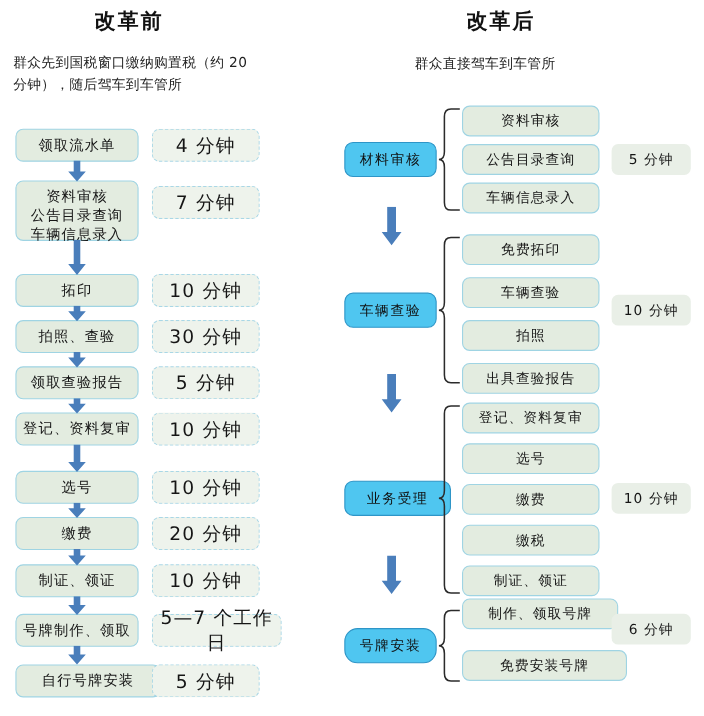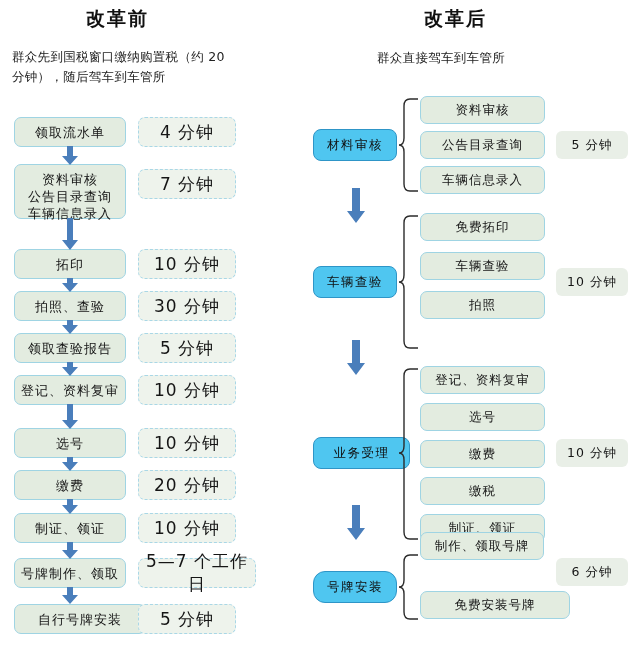--- a/index.html
+++ b/index.html
@@ -202,20 +202,21 @@
     <polygon points="6,0 14,0 14,23 19,23 10,35 1,23 6,23" fill="#4a7ebb"></polygon>
   </svg>
 
   <div class="stage-box" style="left:313px;top:266px;width:84px;height:32px;">车辆查验</div>
   <svg class="brace" style="left:398px;top:213px;" width="22" height="138">
     <path d="M20 3 L12 3 Q6 3 6 10 L6 62 Q6 69 1 69 Q6 69 6 76 L6 128 Q6 135 12 135 L20 135" fill="none" stroke="#2b2b2b" stroke-width="1.4"></path>
   </svg>
   <div class="sub-box" style="left:420px;top:213px;width:125px;height:28px;">免费拓印</div>
   <div class="sub-box" style="left:420px;top:252px;width:125px;height:28px;">车辆查验</div>
   <div class="sub-box" style="left:420px;top:291px;width:125px;height:28px;">拍照</div>
+  <div class="sub-box" style="left:420px;top:330px;width:125px;height:28px;">出具查验报告</div>
   <div class="time-box-plain" style="left:556px;top:268px;width:72px;height:28px;">10 分钟</div>
 
   <svg class="arrow" style="left:346px;top:340px;" width="20" height="36">
     <polygon points="6,0 14,0 14,23 19,23 10,35 1,23 6,23" fill="#4a7ebb"></polygon>
   </svg>
 
   <div class="stage-box" style="left:313px;top:437px;width:97px;height:32px;">业务受理</div>
   <svg class="brace" style="left:398px;top:366px;" width="22" height="176">
     <path d="M20 3 L12 3 Q6 3 6 10 L6 80 Q6 87 1 87 Q6 87 6 94 L6 166 Q6 173 12 173 L20 173" fill="none" stroke="#2b2b2b" stroke-width="1.4"></path>
   </svg>
@@ -227,17 +228,17 @@
   <div class="time-box-plain" style="left:556px;top:439px;width:72px;height:28px;">10 分钟</div>
 
   <svg class="arrow" style="left:346px;top:505px;" width="20" height="36">
     <polygon points="6,0 14,0 14,23 19,23 10,35 1,23 6,23" fill="#4a7ebb"></polygon>
   </svg>
 
   <div class="stage-box" style="left:313px;top:571px;width:84px;height:32px;border-radius:12px;">号牌安装</div>
   <svg class="brace" style="left:398px;top:552px;" width="22" height="70">
     <path d="M20 3 L12 3 Q6 3 6 10 L6 28 Q6 35 1 35 Q6 35 6 42 L6 60 Q6 67 12 67 L20 67" fill="none" stroke="#2b2b2b" stroke-width="1.4"></path>
   </svg>
-  <div class="sub-box" style="left:420px;top:532px;width:124px;height:28px;">制作、领取号牌</div>
+  <div class="sub-box" style="left:420px;top:544px;width:142px;height:28px;">制作、领取号牌</div>
   <div class="sub-box" style="left:420px;top:591px;width:150px;height:28px;">免费安装号牌</div>
   <div class="time-box-plain" style="left:556px;top:558px;width:72px;height:28px;">6 分钟</div>
 
 </div>
 
 </body></html>

